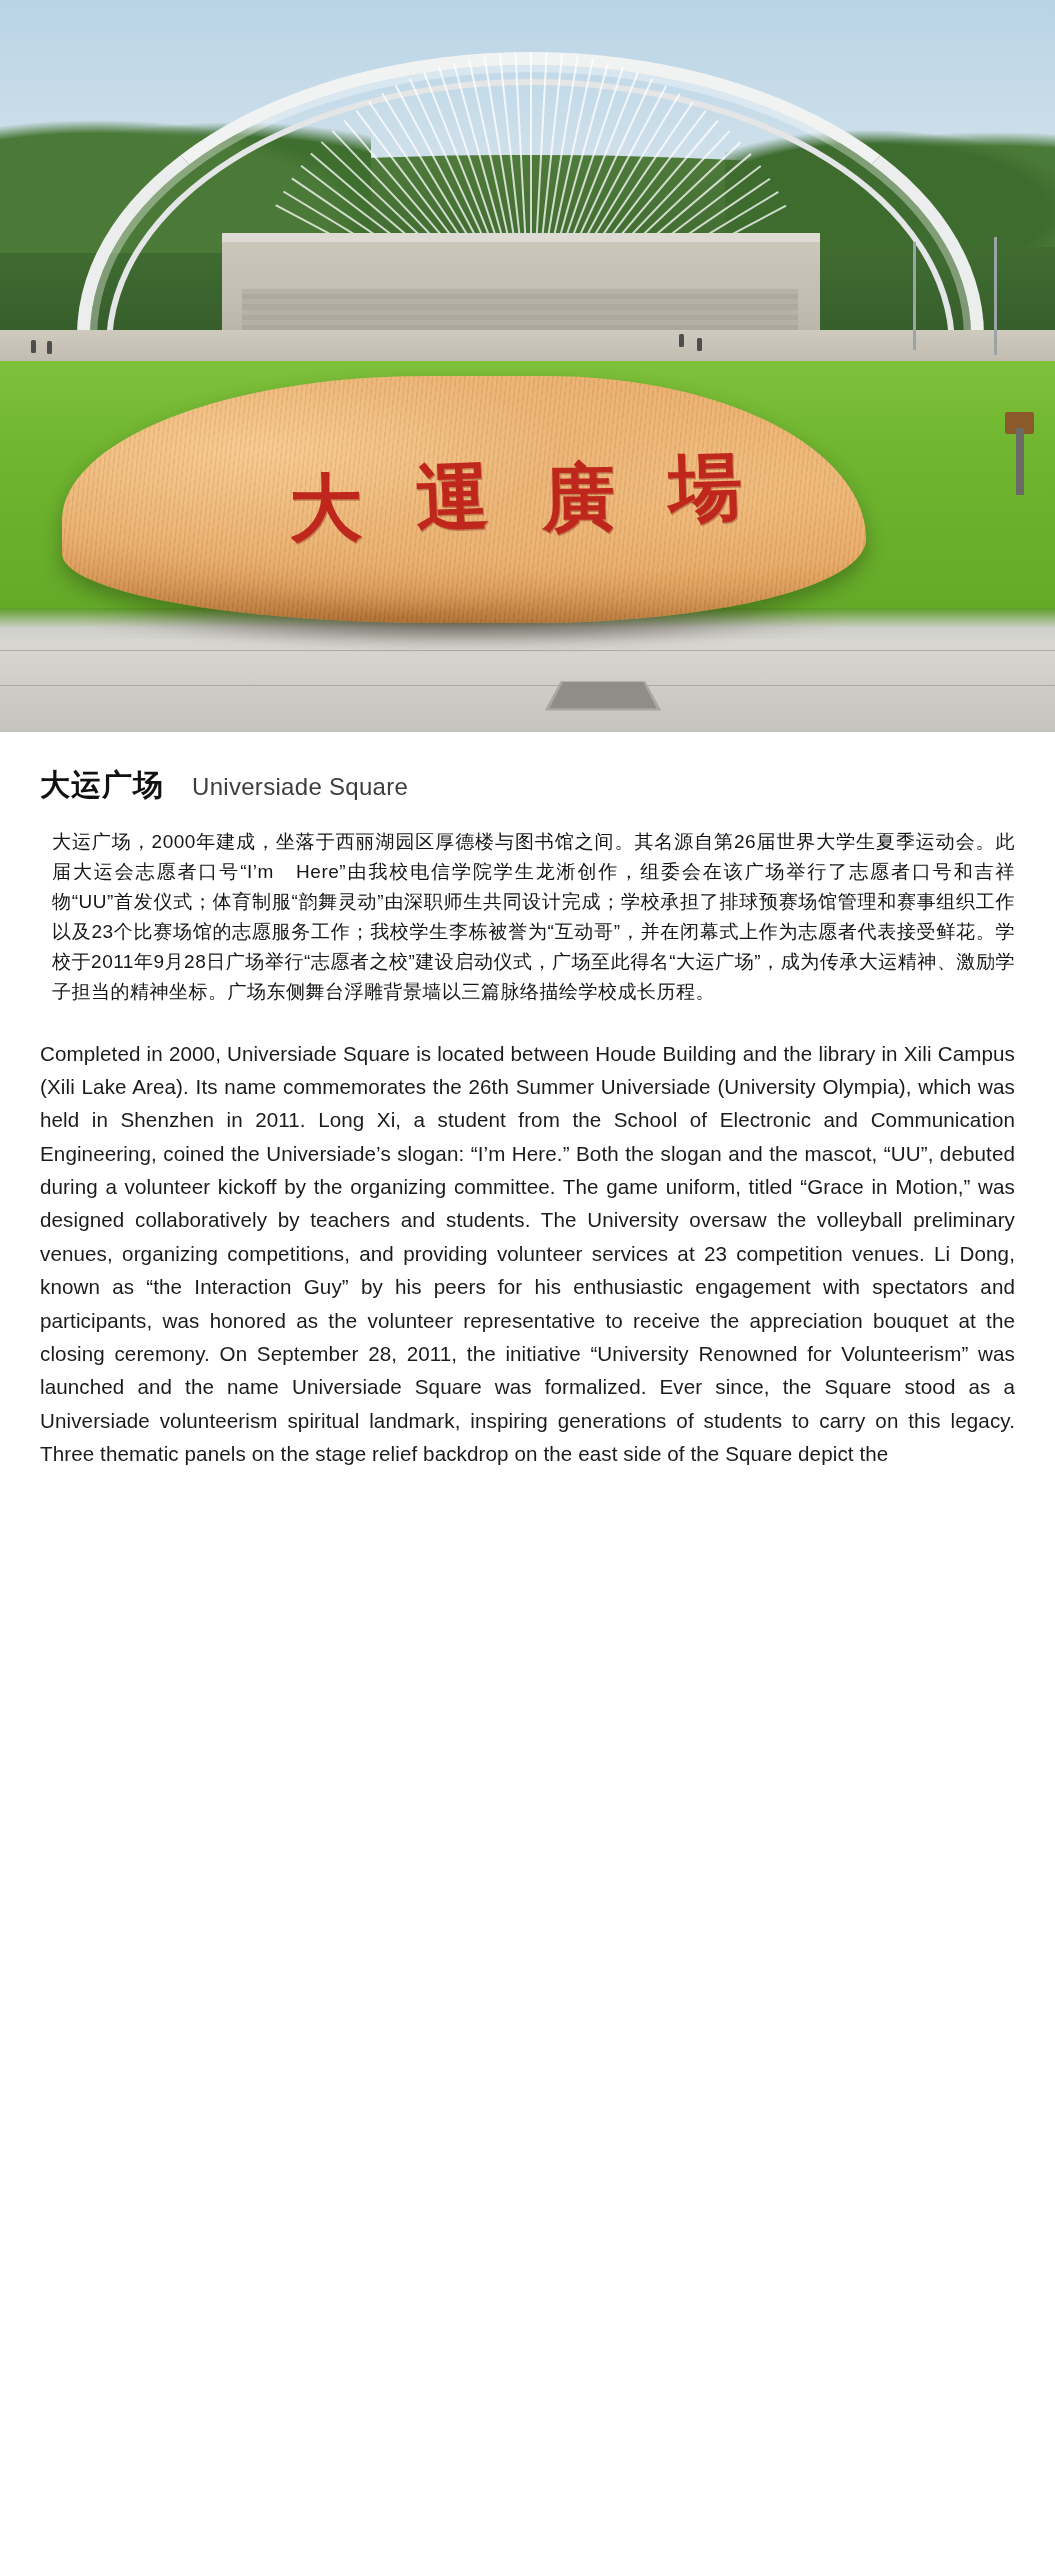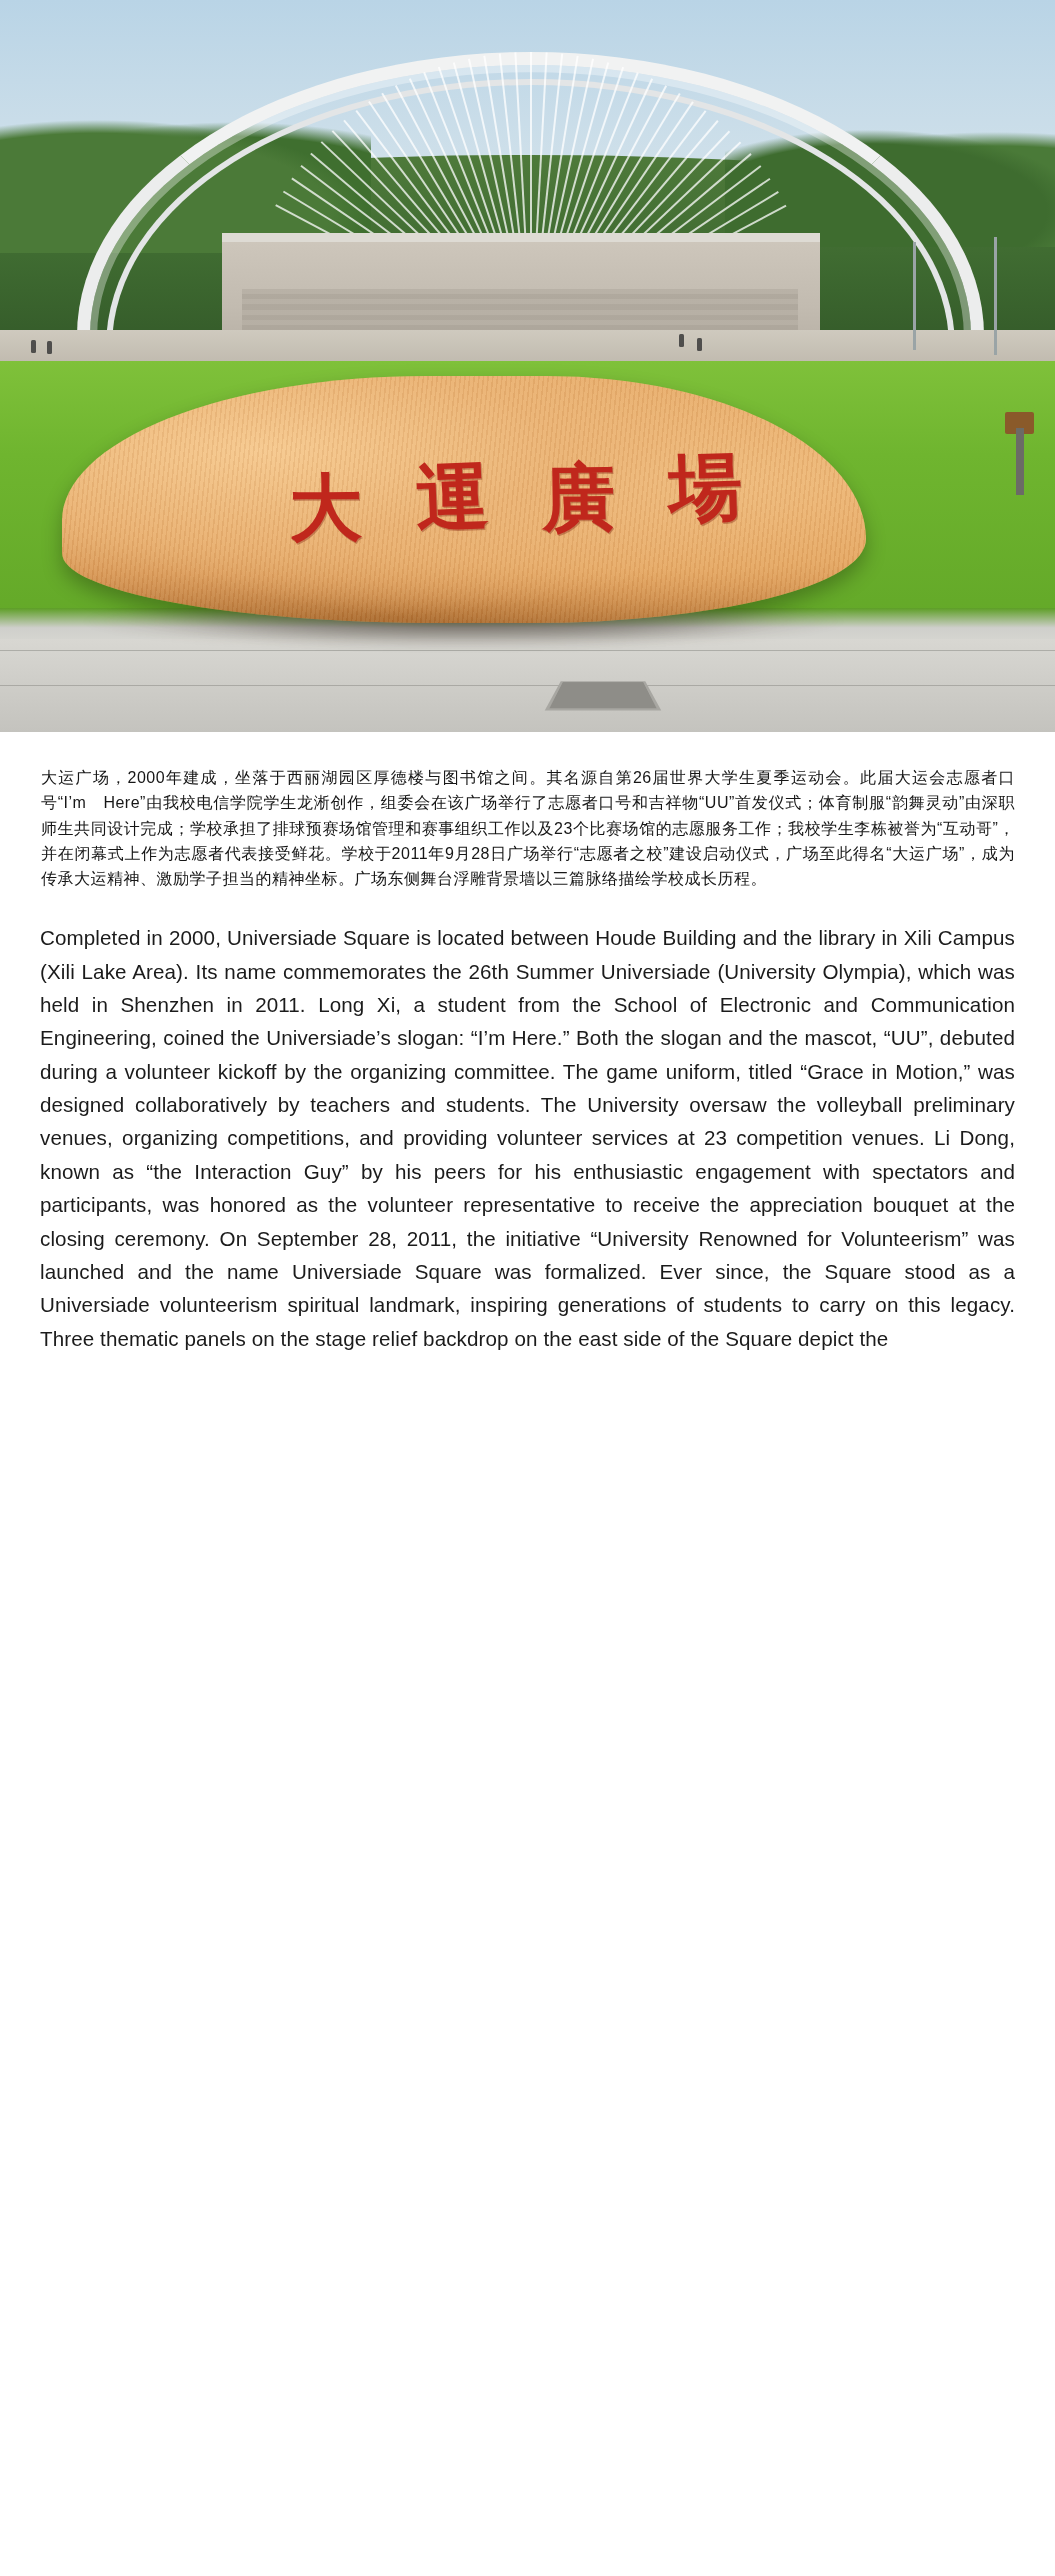--- a/index.html
+++ b/index.html
@@ -266,27 +266,27 @@
     letter-spacing: 1px;
     color: #111111;
   }
   .title-en {
     font-size: 24px;
     font-weight: 400;
     color: #3d3d3d;
     letter-spacing: 0.3px;
   }
   .para-cn {
-    font-size: 16px;
+    font-size: 19px;
     line-height: 1.58;
     text-align: justify;
     text-justify: inter-ideograph;
     color: #161616;
     letter-spacing: 0.5px;
-    margin: 0 0 30px 1px;
+    margin: 0 0 30px 12px;
   }
   .para-en {
     font-size: 20.6px;
     line-height: 1.62;
     text-align: justify;
     color: #1b1b1b;
     margin: 0;
     letter-spacing: 0.1px;
   }
 </style>
@@ -381,17 +381,21 @@
     <span>運</span>
     <span>廣</span>
     <span>場</span>
   </div>
 
   <div class="sign-head"></div>
   <div class="sign-post"></div>
 </div>
 
 <div class="content">
+  <div class="title-row">
+    <div class="title-cn">大运广场</div>
+    <div class="title-en">Universiade Square</div>
+  </div>
 
   <p class="para-cn">大运广场，2000年建成，坐落于西丽湖园区厚德楼与图书馆之间。其名源自第26届世界大学生夏季运动会。此届大运会志愿者口号“I’m　Here”由我校电信学院学生龙淅创作，组委会在该广场举行了志愿者口号和吉祥物“UU”首发仪式；体育制服“韵舞灵动”由深职师生共同设计完成；学校承担了排球预赛场馆管理和赛事组织工作以及23个比赛场馆的志愿服务工作；我校学生李栋被誉为“互动哥”，并在闭幕式上作为志愿者代表接受鲜花。学校于2011年9月28日广场举行“志愿者之校”建设启动仪式，广场至此得名“大运广场”，成为传承大运精神、激励学子担当的精神坐标。广场东侧舞台浮雕背景墙以三篇脉络描绘学校成长历程。</p>
   <p class="para-en">Completed in 2000, Universiade Square is located between Houde Building and the library in Xili Campus (Xili Lake Area). Its name commemorates the 26th Summer Universiade (University Olympia), which was held in Shenzhen in 2011. Long Xi, a student from the School of Electronic and Communication Engineering, coined the Universiade’s slogan: “I’m Here.” Both the slogan and the mascot, “UU”, debuted during a volunteer kickoff by the organizing committee. The game uniform, titled “Grace in Motion,” was designed collaboratively by teachers and students. The University oversaw the volleyball preliminary venues, organizing competitions, and providing volunteer services at 23 competition venues. Li Dong, known as “the Interaction Guy” by his peers for his enthusiastic engagement with spectators and participants, was honored as the volunteer representative to receive the appreciation bouquet at the closing ceremony. On September 28, 2011, the initiative “University Renowned for Volunteerism” was launched and the name Universiade Square was formalized. Ever since, the Square stood as a Universiade volunteerism spiritual landmark, inspiring generations of students to carry on this legacy.  Three thematic panels on the stage relief backdrop on the east side of the Square depict the</p>
 </div>
 
 
 </body></html>

